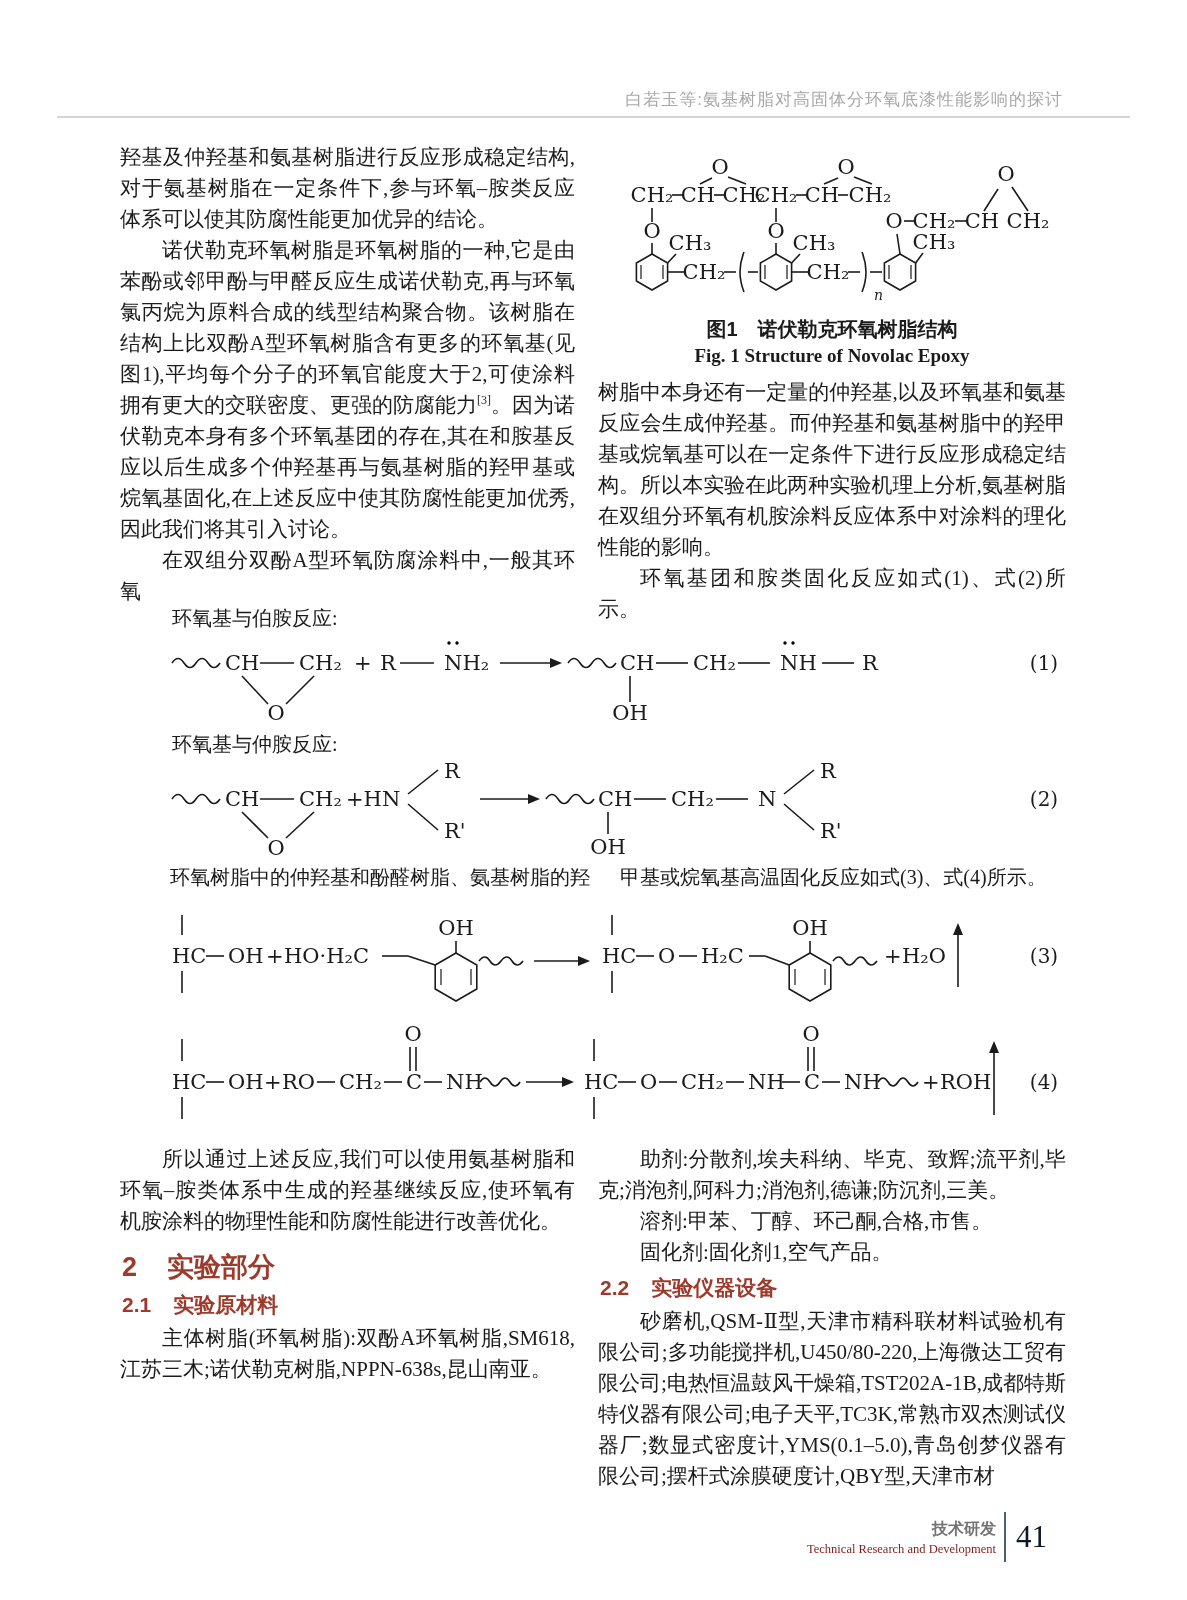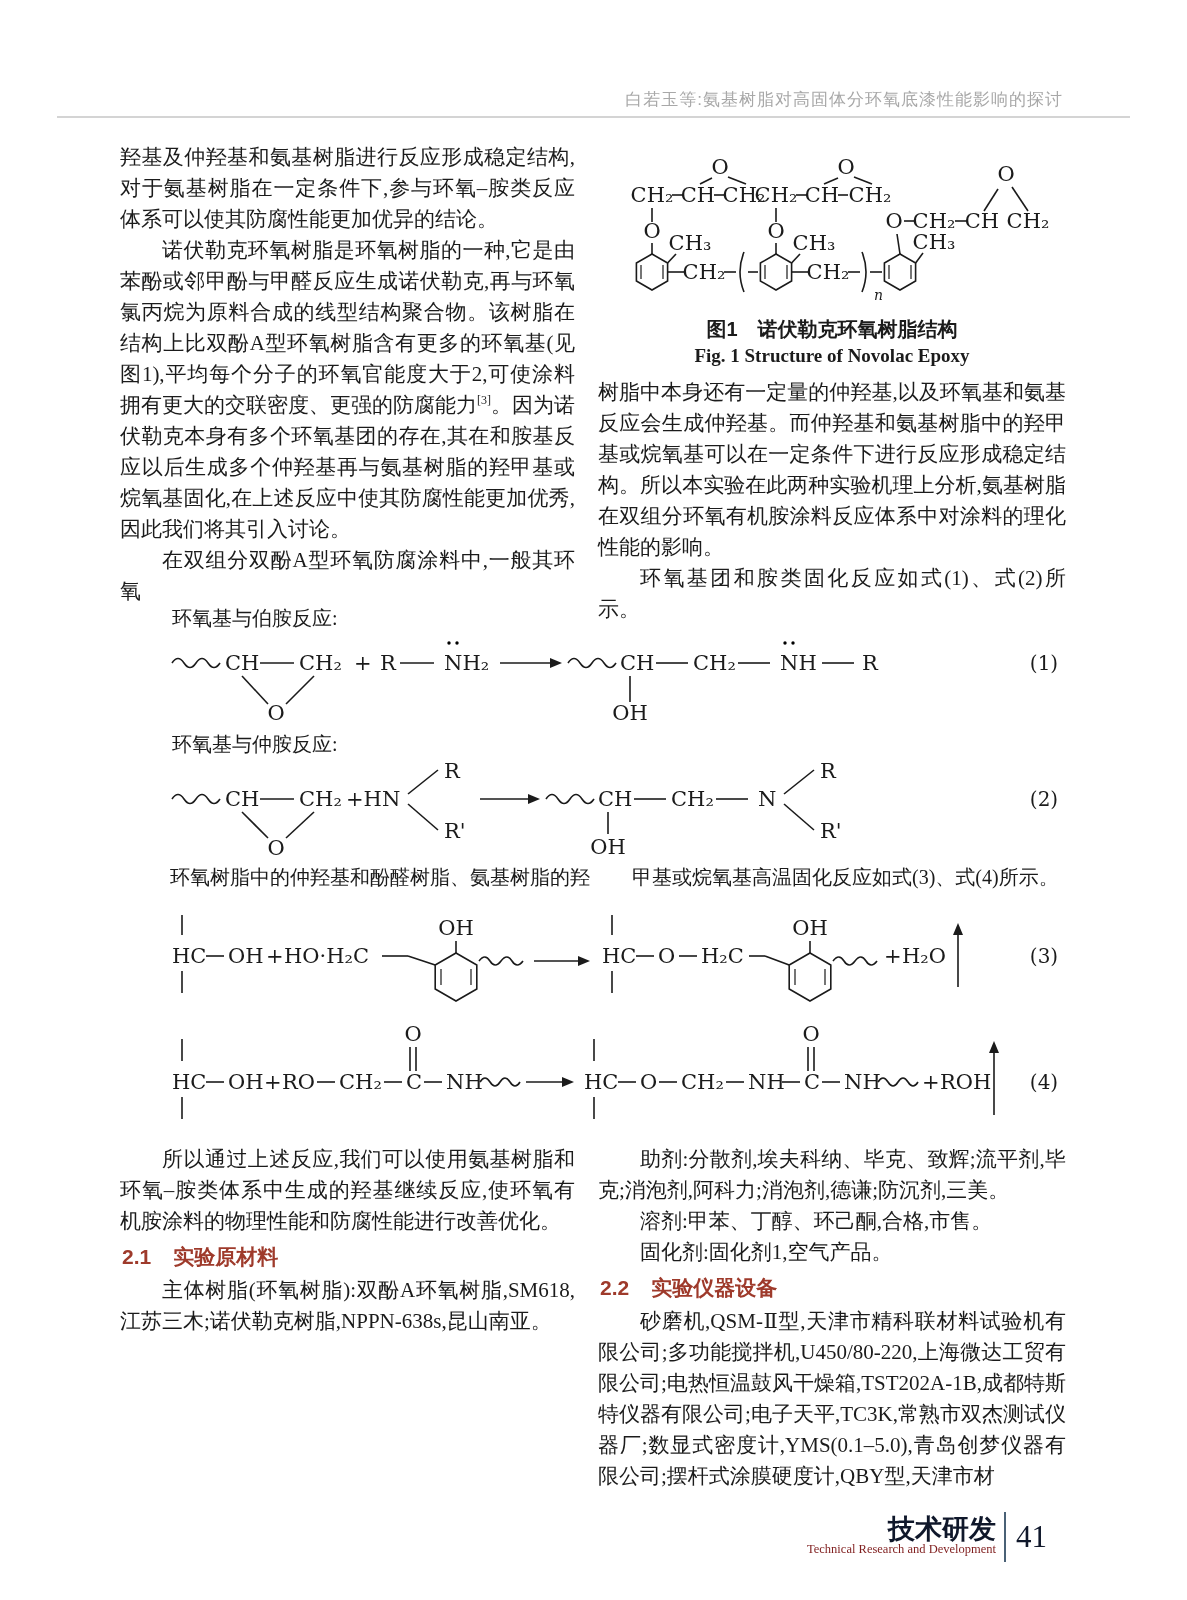--- a/index.html
+++ b/index.html
@@ -30,28 +30,28 @@
   svg.eq{display:block;}
   svg text{font-family:"DejaVu Serif","Liberation Serif",serif;font-size:21px;fill:#1b1b1b;}
   svg text.num{font-size:20px;}
   svg text.sub-n{font-size:14px;font-style:italic;}
   svg line,svg path.stroke,svg polyline{stroke:#1b1b1b;stroke-width:1.6;fill:none;}
   svg path.thin{stroke:#1b1b1b;stroke-width:1.2;fill:none;}
   svg polygon{fill:#1b1b1b;}
   .bridge-row{position:relative;height:31px;margin-top:6px;font-size:20px;}
   .bridge-row span{position:absolute;top:0;white-space:nowrap;}
   .bridge-l{left:2px;}
-  .bridge-r{left:464px;}
+  .bridge-r{left:452px;}
   .eq3wrap{margin-top:8px;}
   .eq4wrap{margin-top:10px;}
   .cols-bottom{position:absolute;top:1128px;left:120px;width:946px;display:flex;gap:23px;}
   .footer{position:absolute;top:1496px;right:140px;display:flex;align-items:center;}
   .footer-text{text-align:right;}
   .footer-cn{font-family:"Liberation Sans","DejaVu Sans",sans-serif;font-weight:bold;
-        font-size:27px;color:#0f172a;line-height:24px;}
+        font-size:16px;color:#737373;line-height:24px;}
   .footer-en{font-size:12.5px;color:#7f1d1d;line-height:17px;}
   .footer-divider{width:2px;height:50px;background:#4a6176;margin:0 10px 0 8px;}
   .footer-page{font-size:31px;color:#0f172a;}
 </style>
 </head>
 <body>
 
 <div class="page">
 
   <div class="running-head">白若玉等:氨基树脂对高固体分环氧底漆性能影响的探讨</div>
@@ -288,20 +288,21 @@
       <polygon points="826,16 821,28 831,28"></polygon>
       <text class="num" x="876" y="64" text-anchor="middle">(4)</text>
     </svg>
     </div>
 
   </div>
 
   <div class="cols-bottom">
     <div class="col-l">
       <p class="body ind">所以通过上述反应,我们可以使用氨基树脂和环氧–胺类体系中生成的羟基继续反应,使环氧有机胺涂料的物理性能和防腐性能进行改善优化。</p>
+      <h2 class="sec"><span class="num">2</span><span>实验部分</span></h2>
       <h3 class="subsec"><span class="num">2.1</span><span>实验原材料</span></h3>
       <p class="body ind">主体树脂(环氧树脂):双酚A环氧树脂,SM618,江苏三木;诺伏勒克树脂,NPPN-638s,昆山南亚。</p>
     </div>
     <div class="col-r">
       <p class="body ind">助剂:分散剂,埃夫科纳、毕克、致辉;流平剂,毕克;消泡剂,阿科力;消泡剂,德谦;防沉剂,三美。</p>
       <p class="body ind">溶剂:甲苯、丁醇、环己酮,合格,市售。</p>
       <p class="body ind">固化剂:固化剂1,空气产品。</p>
       <h3 class="subsec"><span class="num">2.2</span><span>实验仪器设备</span></h3>
       <p class="body ind">砂磨机,QSM-Ⅱ型,天津市精科联材料试验机有限公司;多功能搅拌机,U450/80-220,上海微达工贸有限公司;电热恒温鼓风干燥箱,TST202A-1B,成都特斯特仪器有限公司;电子天平,TC3K,常熟市双杰测试仪器厂;数显式密度计,YMS(0.1–5.0),青岛创梦仪器有限公司;摆杆式涂膜硬度计,QBY型,天津市材</p>
     </div>

